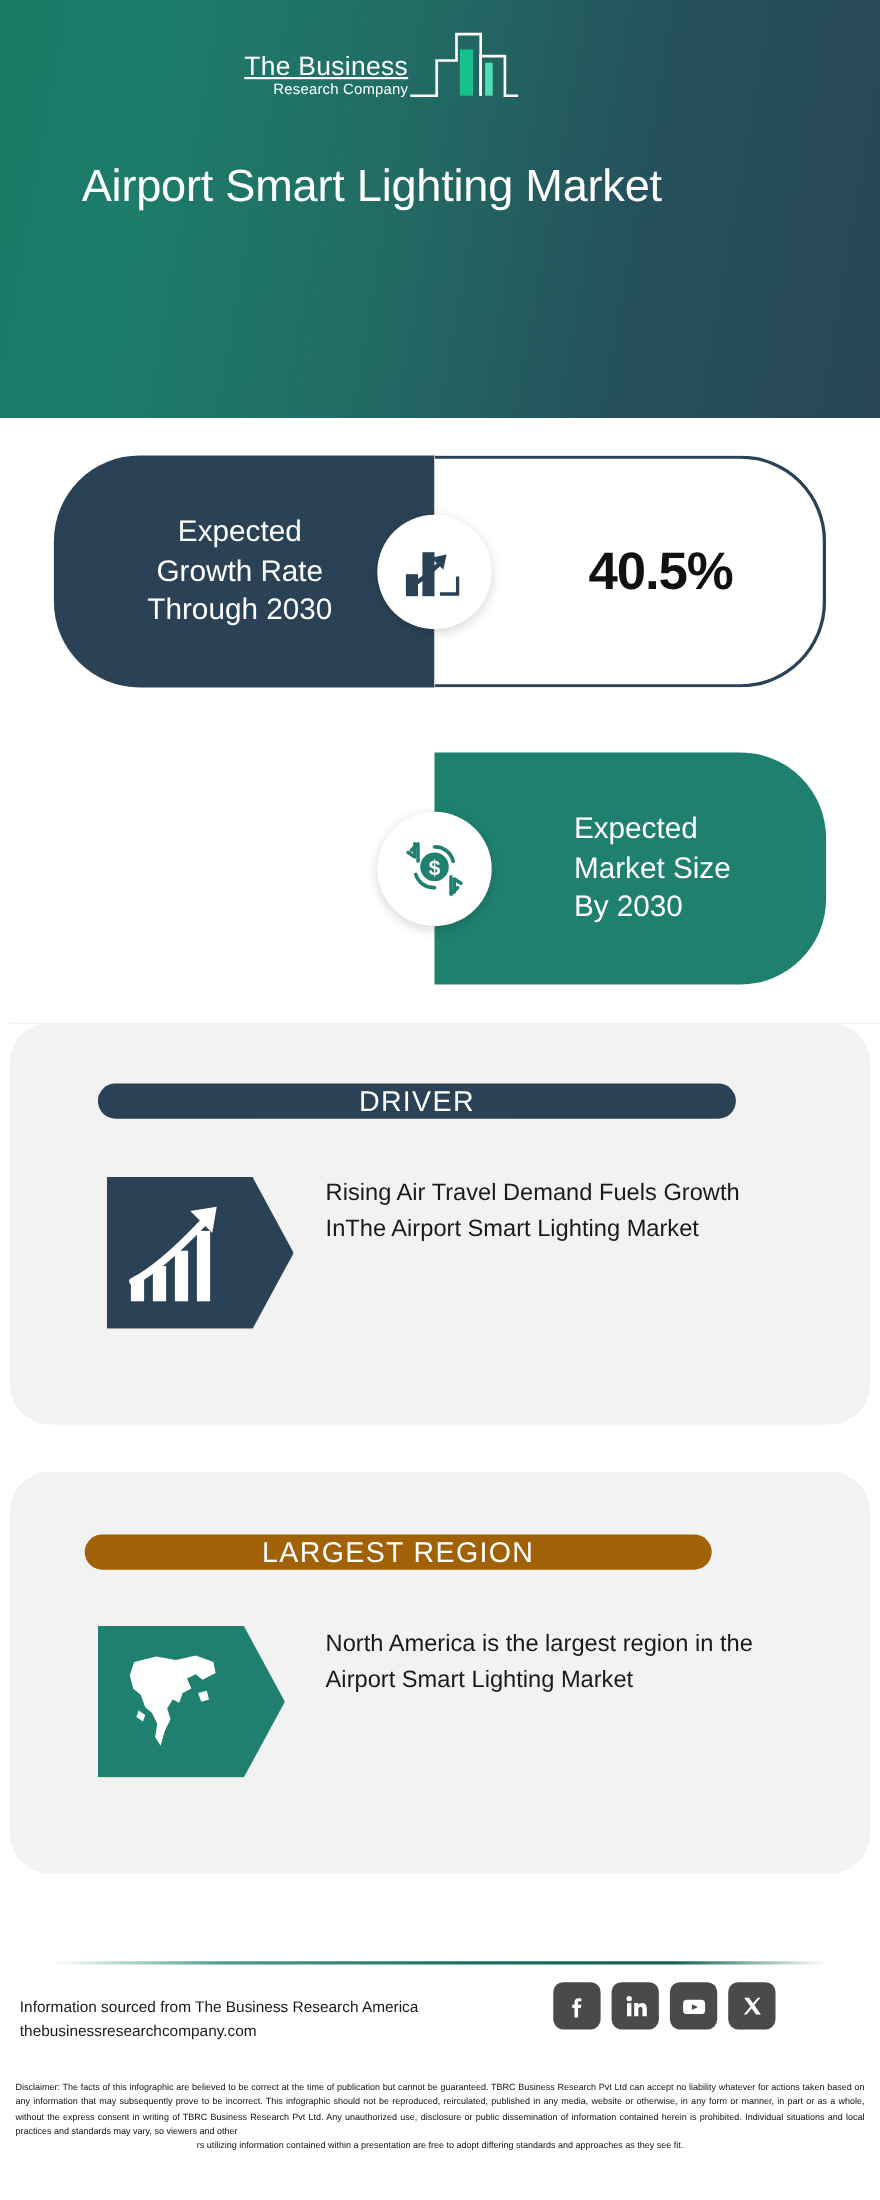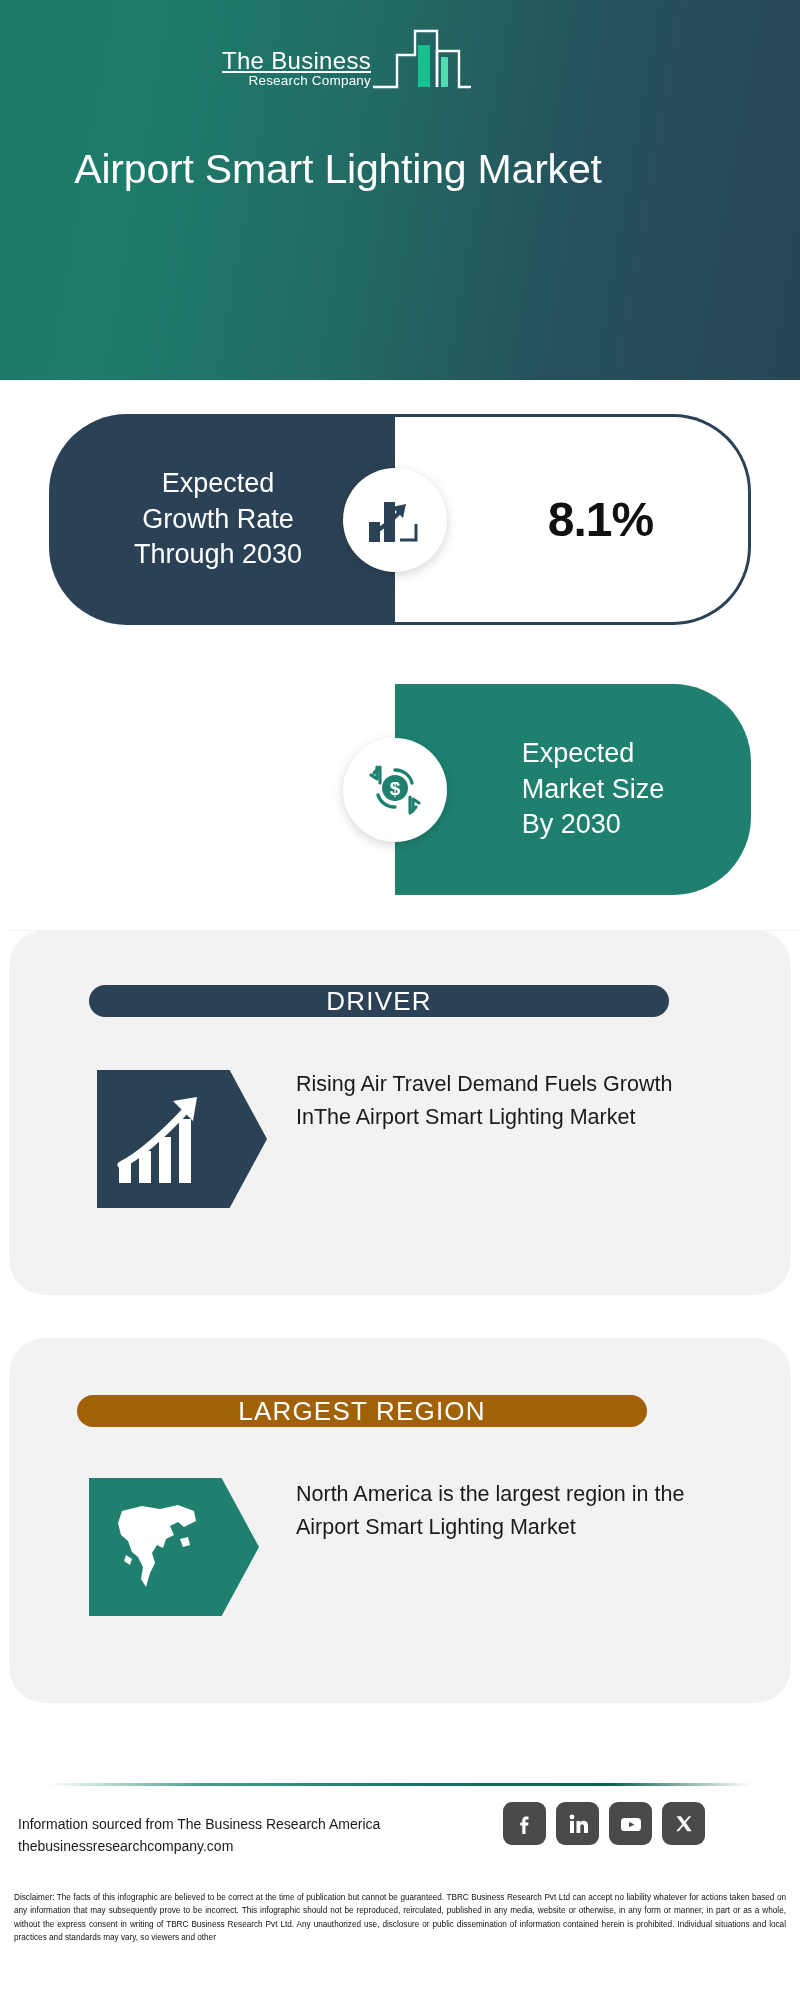--- a/index.html
+++ b/index.html
@@ -178,21 +178,21 @@
   <div class="title">Airport Smart Lighting Market</div>
 </div>
 
 <div class="card-growth">
   <div class="cg-left">
     <div class="cg-left-txt">Expected
 Growth Rate
 Through 2030</div>
   </div>
   <div class="cg-right">
-    <div class="cg-right-txt">8.1%</div>
+    <div class="cg-right-txt">40.5%</div>
   </div>
   <div class="circ-icon cg-icon">
     <svg width="58" height="52" viewBox="0 0 58 52">
       <rect x="3" y="28" width="11" height="20" fill="#2b4256"></rect>
       <rect x="18" y="8" width="11" height="40" fill="#2b4256"></rect>
       <path d="M6 40 C16 34 24 28 34 18" fill="none" stroke="#2b4256" stroke-width="4" stroke-linecap="round"></path>
       <path d="M26 13 L40 10 L37 24 Z" fill="#2b4256"></path>
       <path d="M34 46 L50 46 L50 30" fill="none" stroke="#2b4256" stroke-width="3"></path>
     </svg>
   </div>
@@ -300,13 +300,14 @@
   </div>
   <div class="soc">
     <svg width="26" height="26" viewBox="0 0 26 26">
       <path d="M5.5 5.2h4.4l3.6 5 4.3-5h2.5l-5.6 6.5 6 8.6h-4.4l-3.9-5.5-4.7 5.5H5.2l6.1-7.1z" fill="#ffffff"></path>
     </svg>
   </div>
 </div>
 
 <div class="disclaimer">
   <span>Disclaimer: The facts of this infographic are believed to be correct at the time of publication but cannot be guaranteed. TBRC Business Research Pvt Ltd can accept no liability whatever for actions taken based on any information that may subsequently prove to be incorrect. This infographic should not be reproduced, reirculated, published in any media, website or otherwise, in any form or manner, in part or as a whole, without the express consent in writing of TBRC Business Research Pvt Ltd. Any unauthorized use, disclosure or public dissemination of information contained herein is prohibited. Individual situations and local practices and standards may vary, so viewers and other</span>
+  <span class="lastline">rs utilizing information contained within a presentation are free to adopt differing standards and approaches as they see fit.</span>
 </div>
 
 </body></html>

